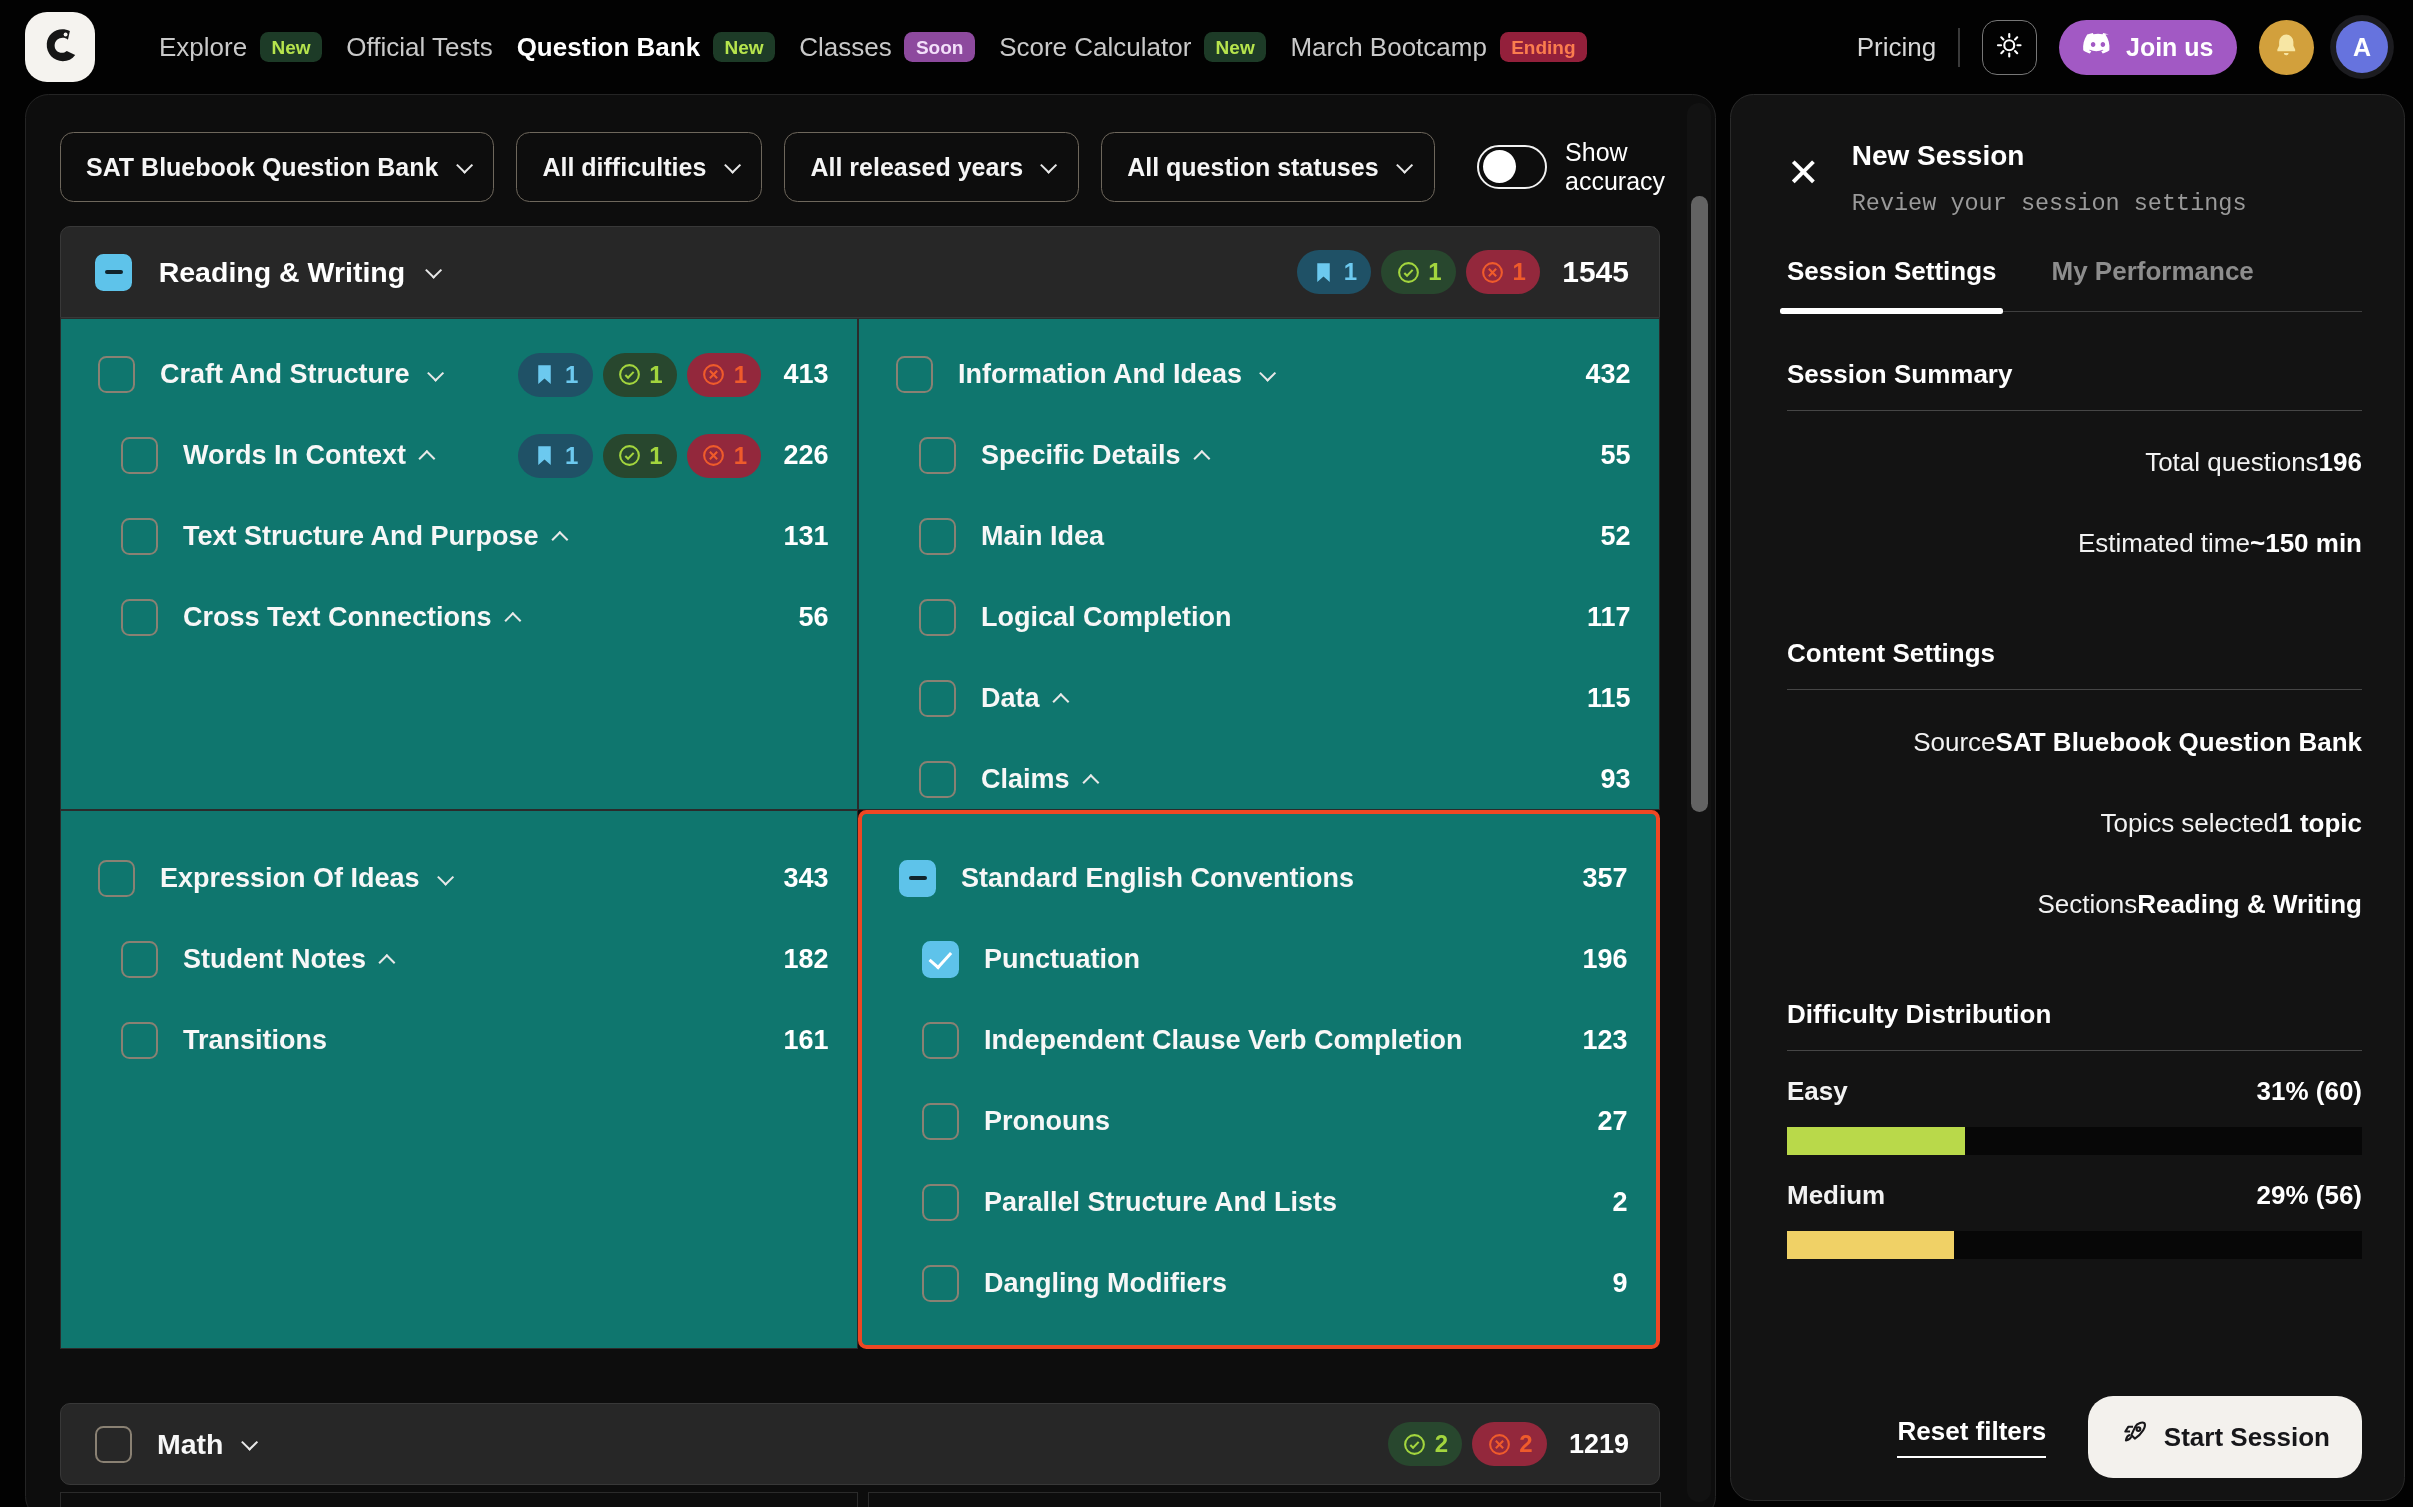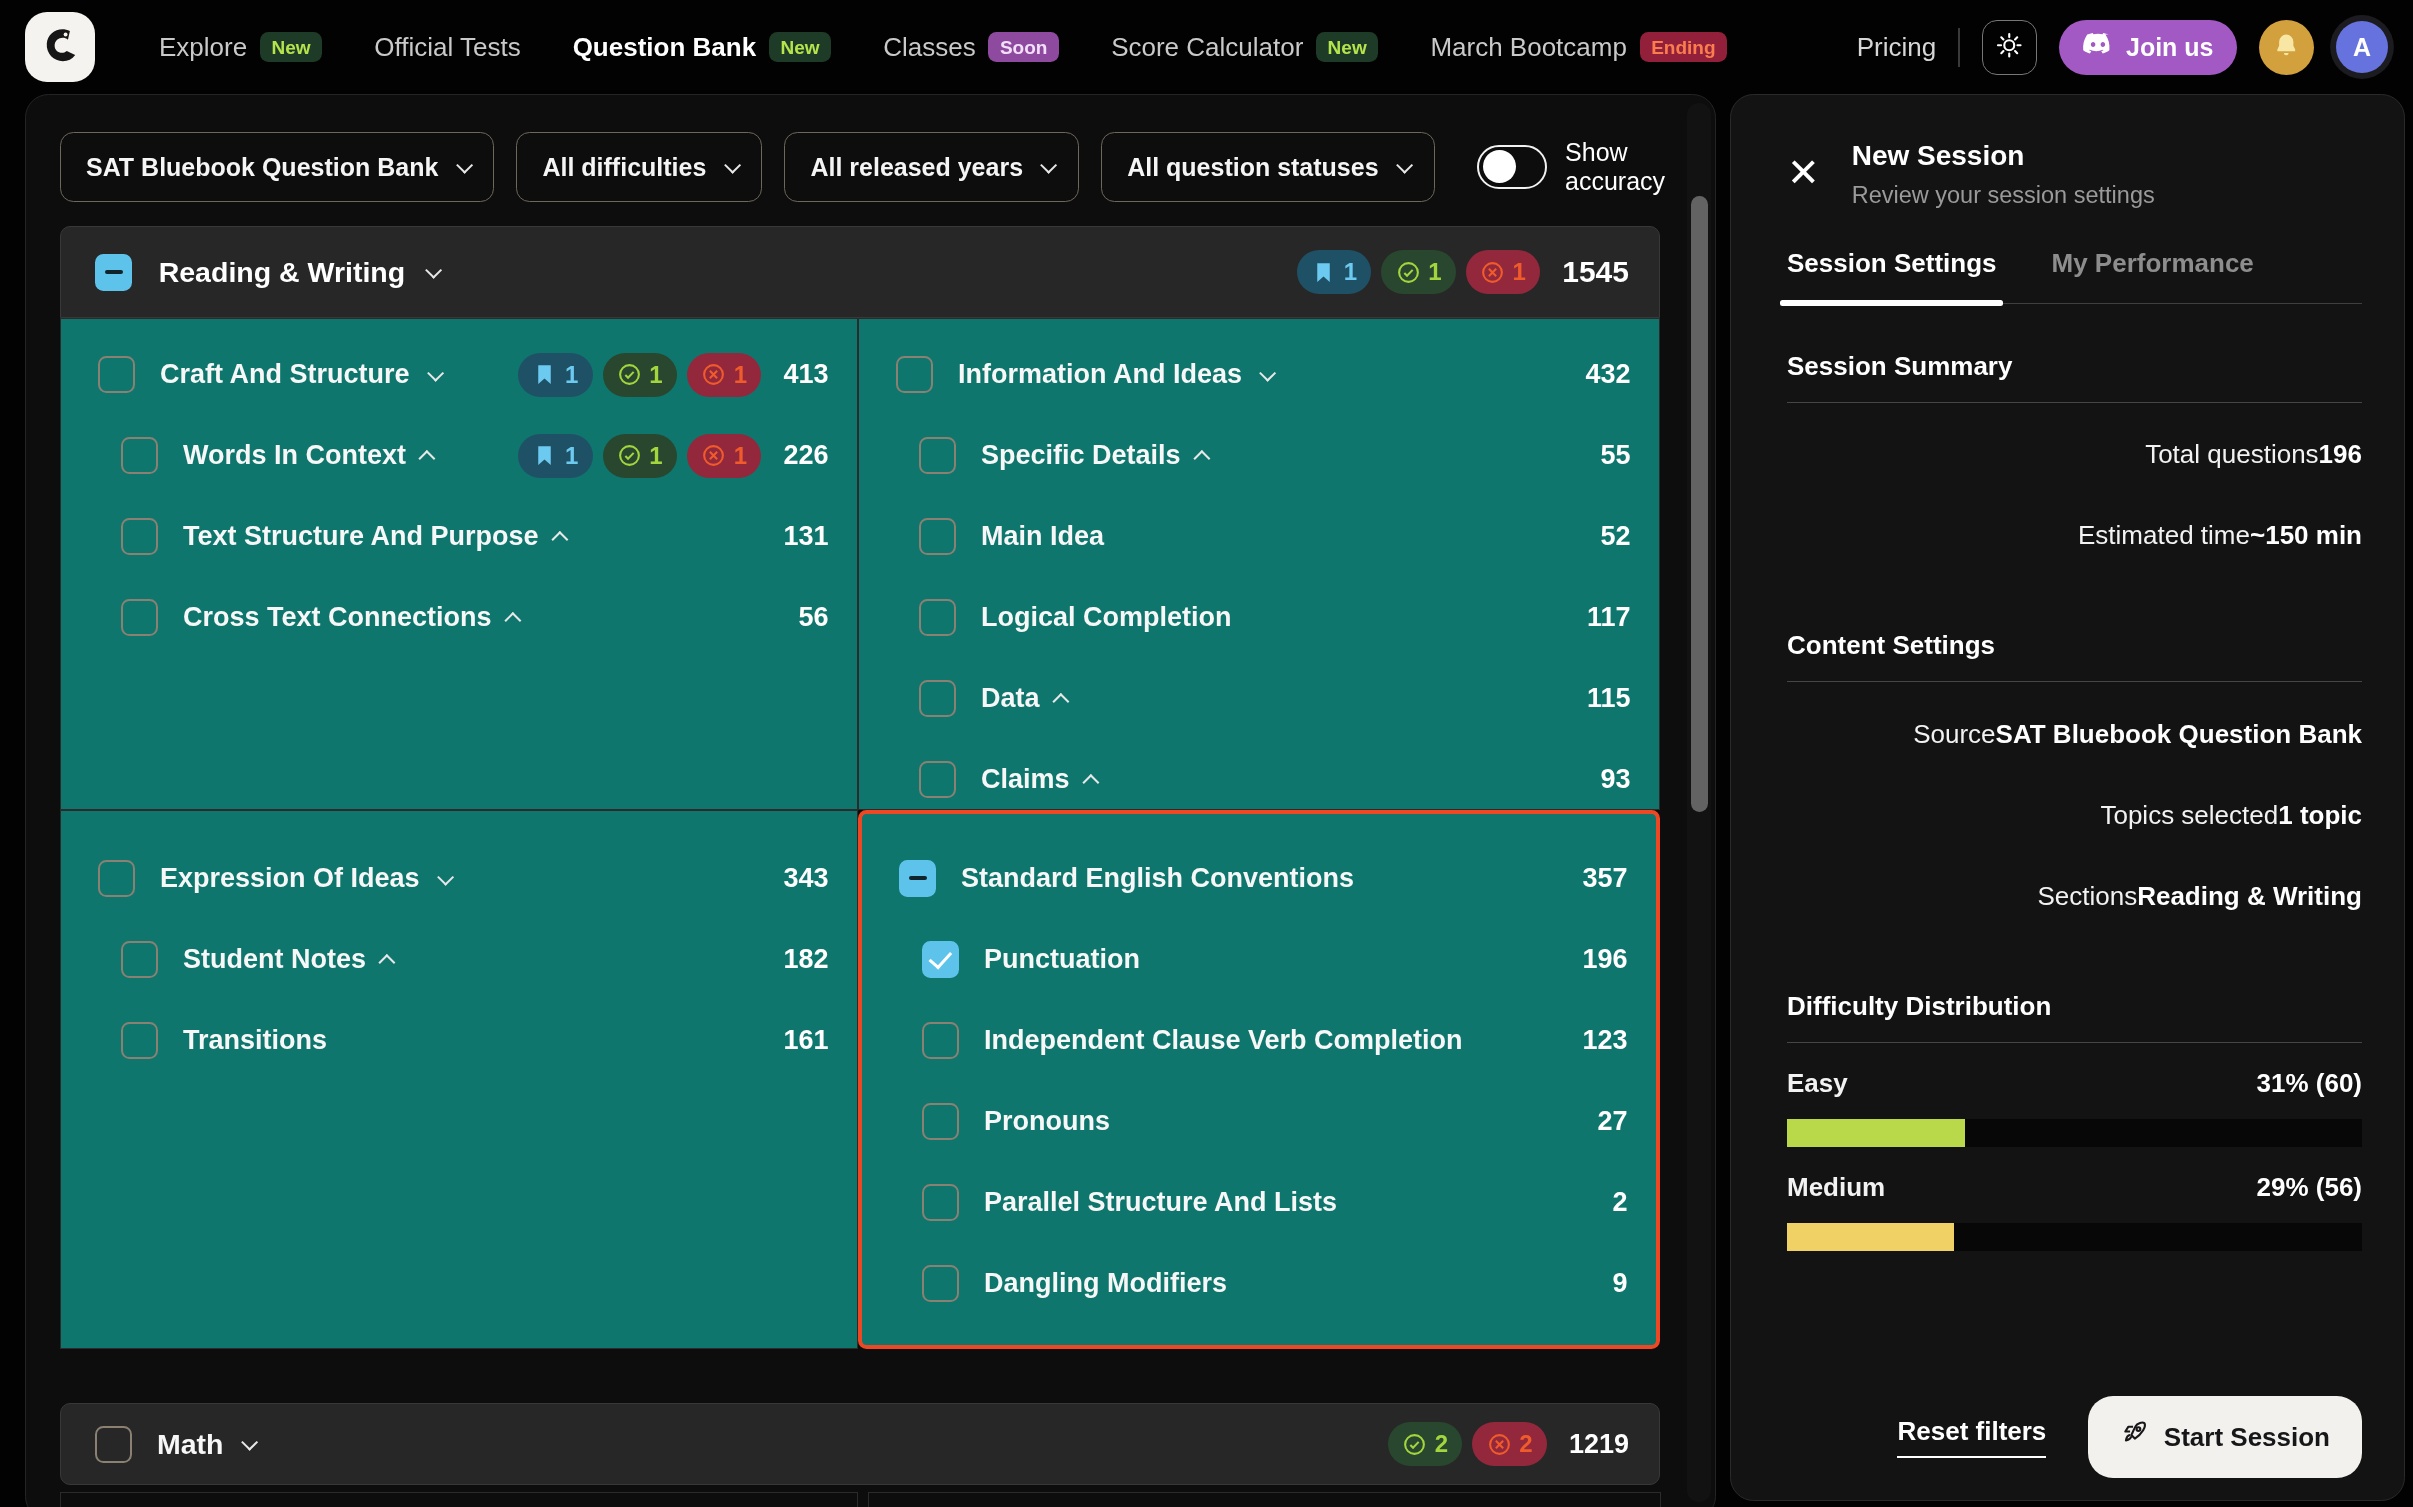--- a/index.html
+++ b/index.html
@@ -2,21 +2,21 @@
 <html style="font-size:13.4px"><head>
 <meta charset="utf-8">
 <style>
   html,body{margin:0;padding:0;background:#000;}
   *{box-sizing:border-box;font-family:"Liberation Sans", sans-serif;}
   #app{position:relative;width:2413px;height:1508px;background:#020202;overflow:hidden;}
 
   
   .nav{position:absolute;left:0;top:0;width:100%;height:94px;display:flex;align-items:center;padding:0 25px;}
   .logo{width:70px;height:70px;border-radius:22px;background:#f5f3ef;display:flex;align-items:center;justify-content:center;margin-right:64px;cursor:pointer;}
-  .navitems{display:flex;align-items:center;gap:52px;}
+  .navitems{display:flex;align-items:center;gap:24px;}
   .navitem{display:flex;align-items:center;gap:12.6px;font-size:26px;color:#c9c9c9;font-weight:500;cursor:pointer;white-space:nowrap;}
   .navitem.active{color:#fff;font-weight:700;}
   .nbadge{font-size:19px;font-weight:600;padding:5.9px 11.7px;border-radius:8.4px;line-height:1;}
   .badge-new{background:#1d3b27;color:#b6e44d;}
   .badge-soon{background:#8d4a9e;color:#f3dffa;}
   .badge-ending{background:#93203b;color:#fb7d4e;}
   .navright{margin-left:auto;display:flex;align-items:center;gap:22px;}
   .pricing{font-size:26px;color:#d6d6d6;font-weight:500;cursor:pointer;}
   .vsep{width:1.7px;height:39px;background:#3a3a3a;}
   .themebtn{width:55px;height:55px;border-radius:15px;border:1.7px solid #777;background:transparent;display:flex;align-items:center;justify-content:center;cursor:pointer;}
@@ -71,21 +71,21 @@
   .stub.r{left:842px;width:793px;}
 
   .sbtrack{position:absolute;right:4.2px;top:8.4px;width:23.5px;height:1399px;background:#121212;border-radius:11.7px;}
   .sbthumb{position:absolute;right:7.5px;top:101px;width:17px;height:616px;background:#636363;border-radius:8.4px;cursor:pointer;}
 
   
   .side{position:absolute;left:1730px;top:94px;width:675px;height:1407px;background:#131313;border:0.8px solid #2a2a2a;border-radius:23.5px;padding:0 42px 0 56px;}
   .shead{display:flex;align-items:flex-start;gap:32px;padding-top:45px;}
   .closex{font-size:39px;color:#fff;line-height:1;margin-top:13.4px;cursor:pointer;font-weight:400;}
   .stitle{font-size:28px;font-weight:700;color:#fff;}
-  .ssub{font-size:23.5px;color:#9a9a9a;margin-top:10px;font-weight:500;}
+  .ssub{font-size:23.5px;color:#9a9a9a;margin-top:18px;font-weight:500;font-family:Liberation Mono, monospace;}
   .tabs{display:flex;gap:55px;margin-top:39px;border-bottom:1.7px solid #3f3f3f;}
   .tab{font-size:26px;font-weight:700;color:#fff;padding-bottom:23.5px;position:relative;cursor:pointer;white-space:nowrap;}
   .tab.active::after{content:"";position:absolute;left:-6.7px;right:-6.7px;bottom:-3.4px;height:5.9px;background:#fff;border-radius:2.5px;}
   .tab.inactive{color:#8d8d8d;font-weight:600;}
   .sheading{font-size:26px;font-weight:700;color:#fff;padding-bottom:20px;border-bottom:1.7px solid #464646;}
   .mt64{margin-top:54px;}
   .mt56{margin-top:47px;}
   .kvs{margin-top:11.7px;}
   .kv{display:flex;justify-content:flex-end;align-items:center;height:81px;font-size:26px;}
   .kv .k{color:#f2f2f2;font-weight:500;}

